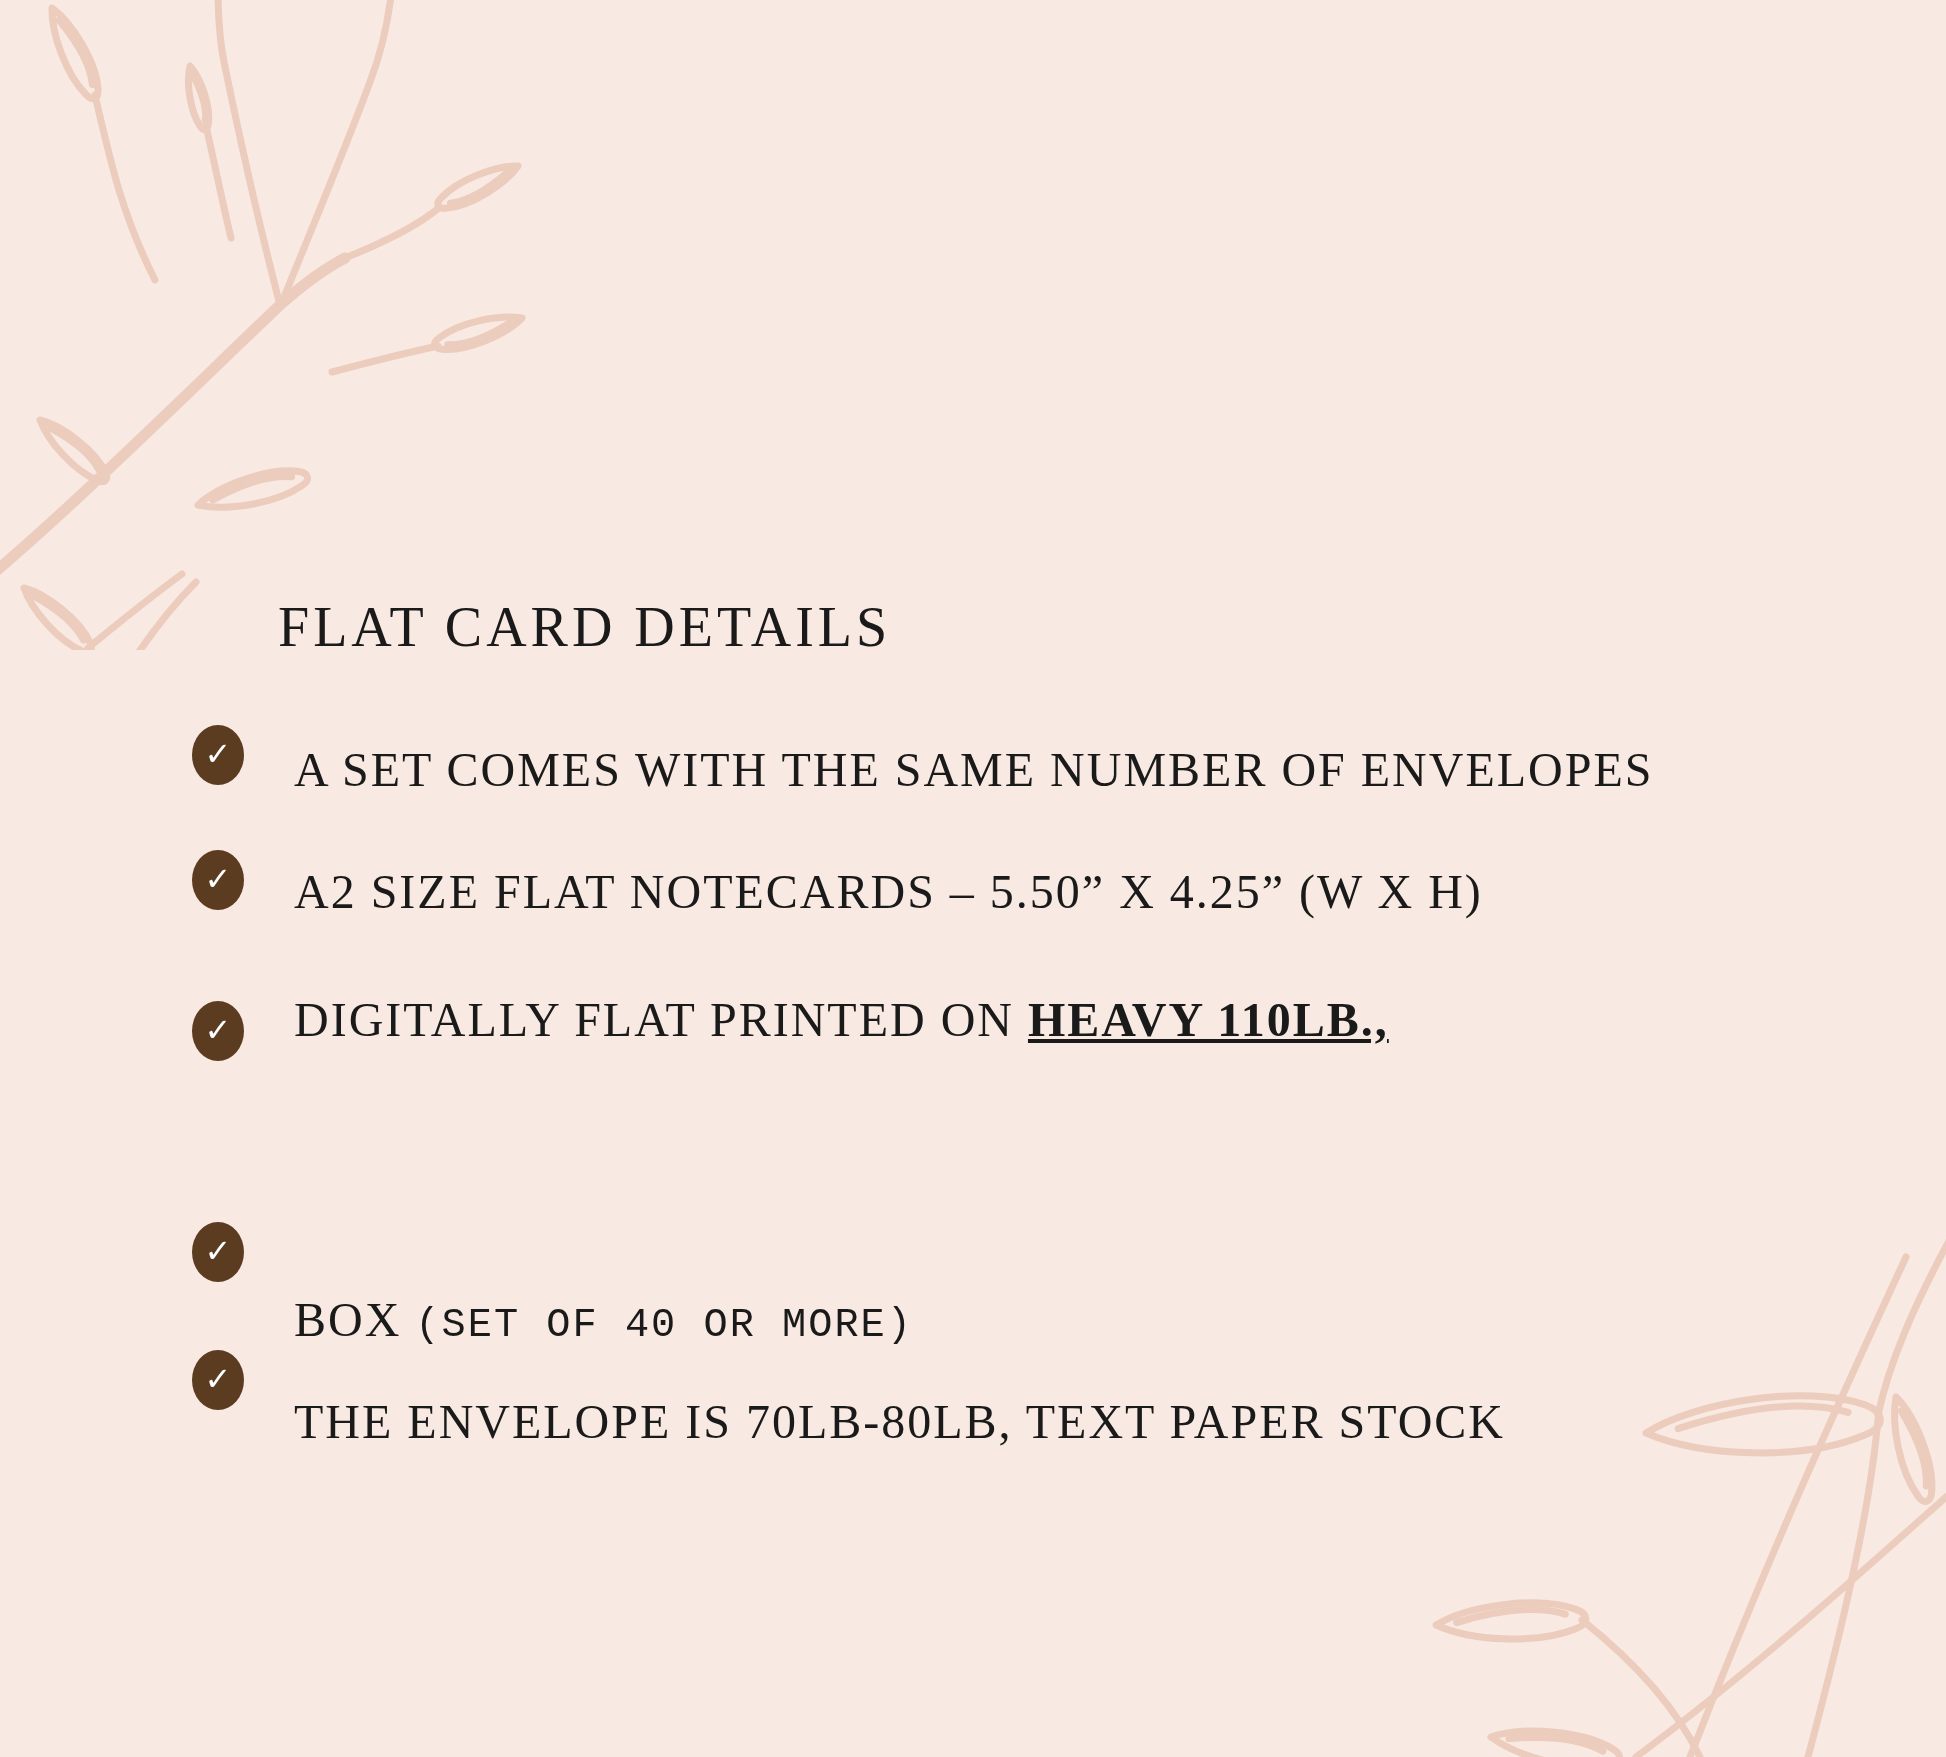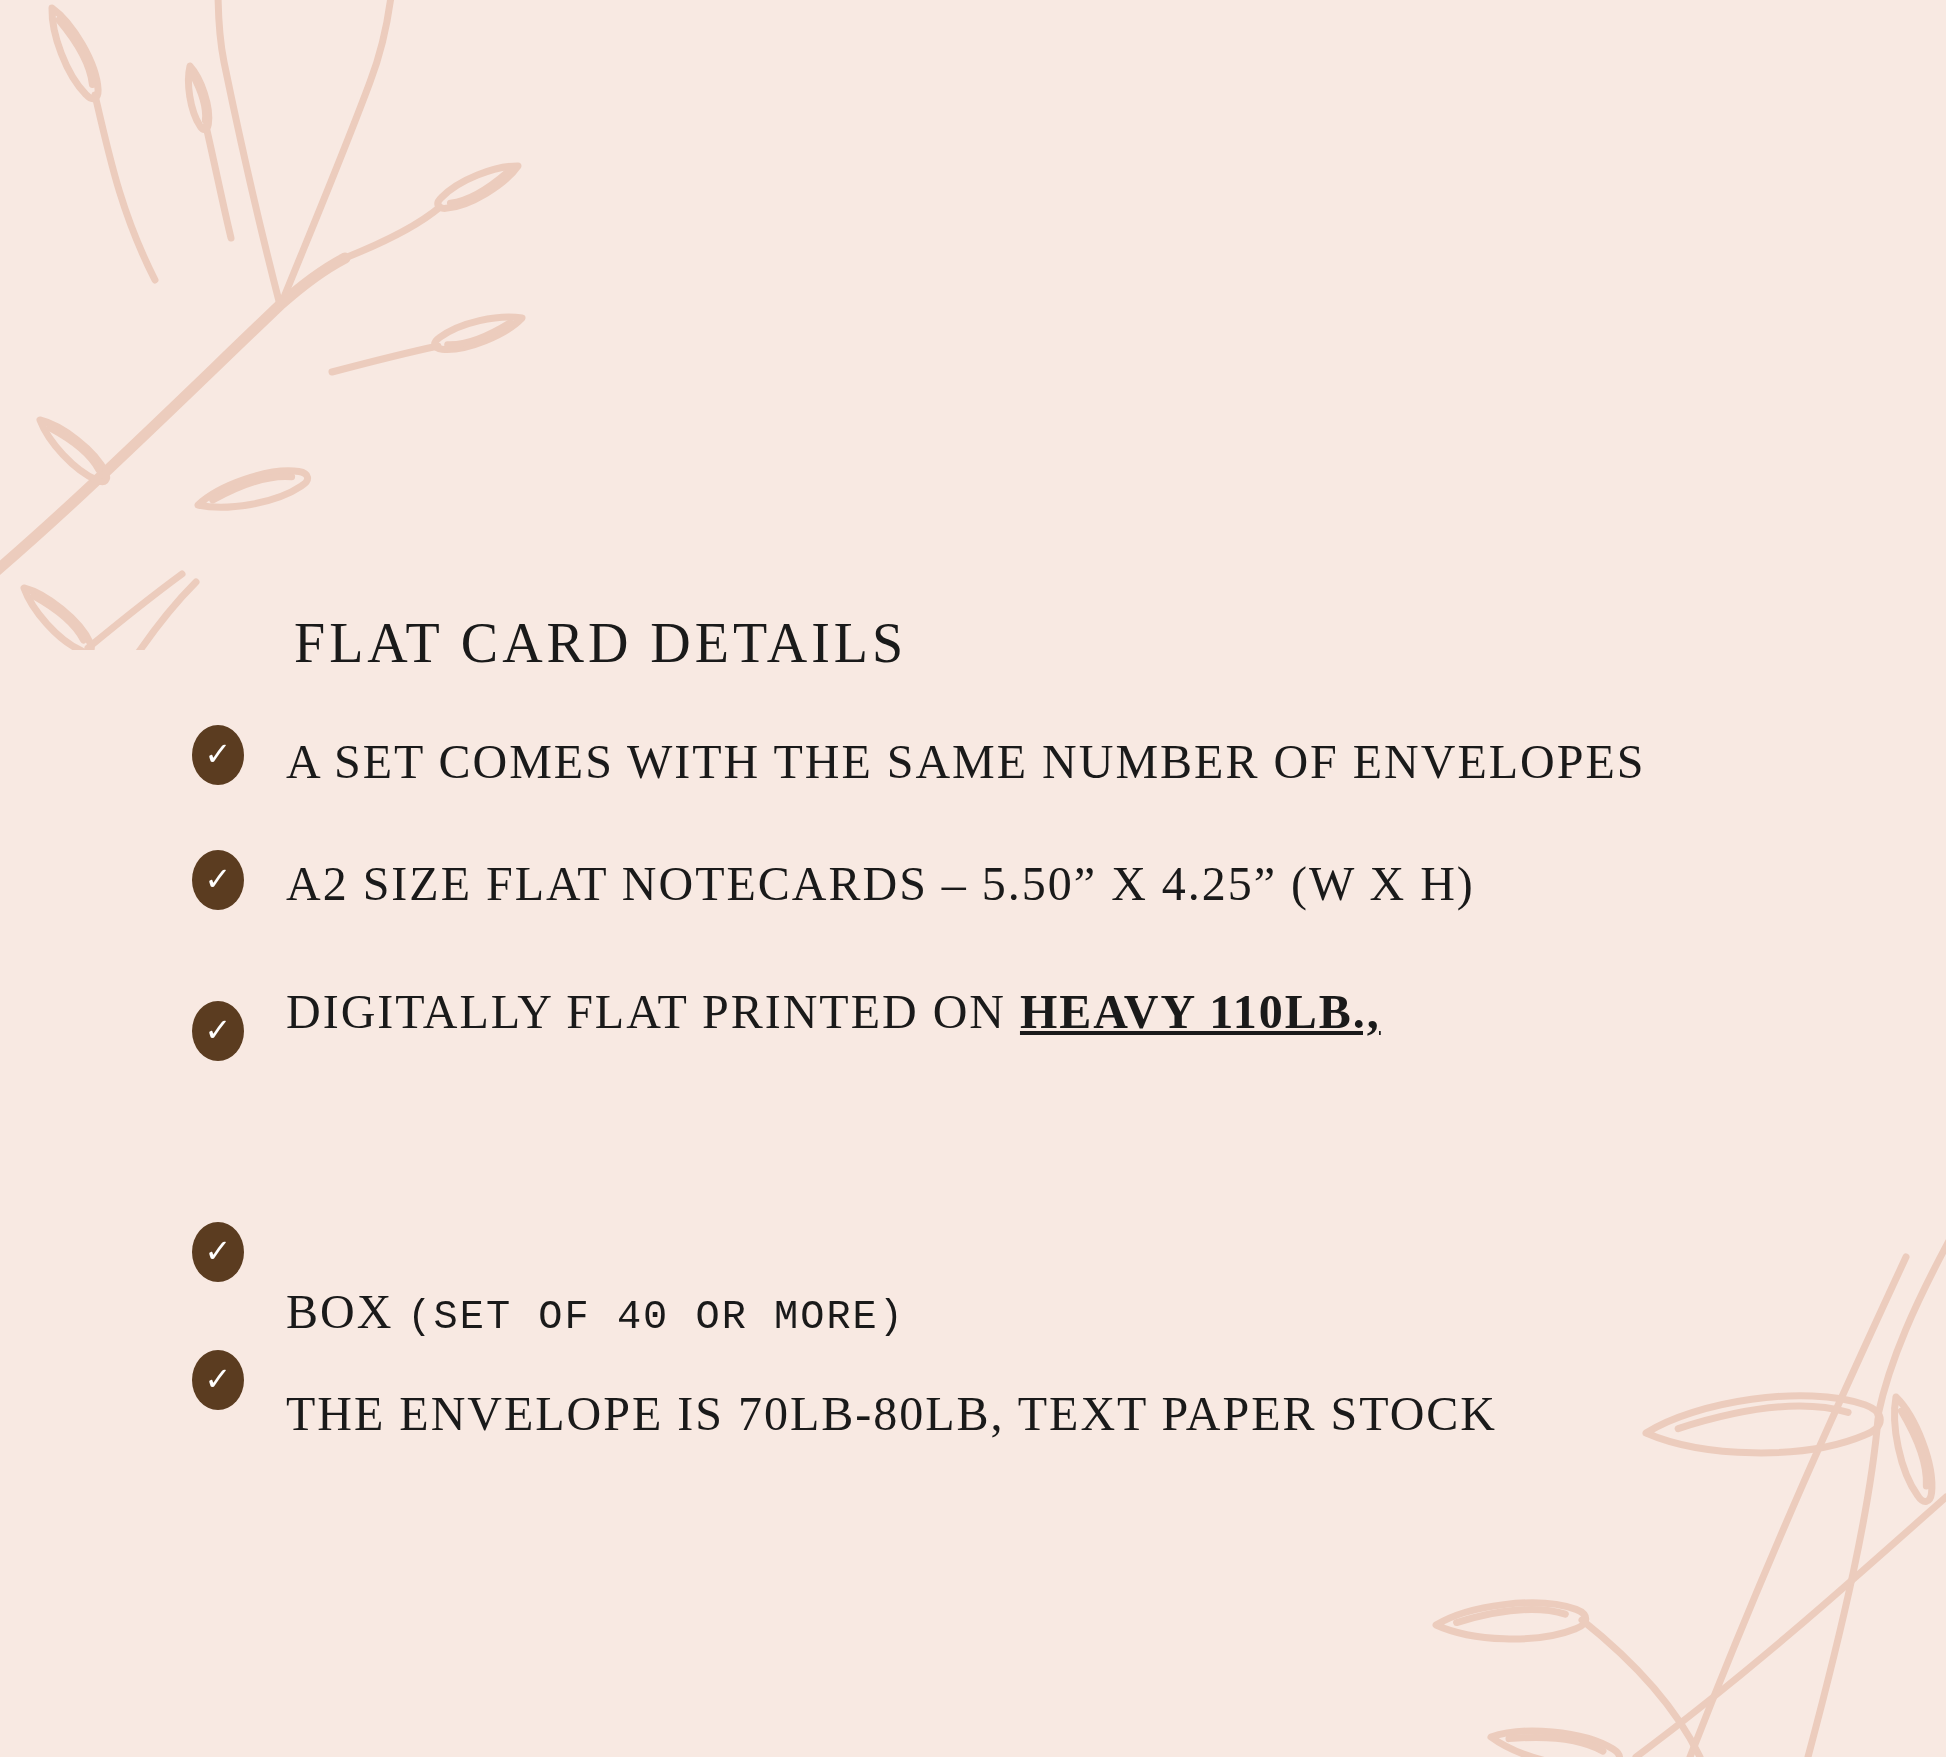--- a/index.html
+++ b/index.html
@@ -19,21 +19,21 @@
     fill:none;
     stroke-width:7;
     stroke-linecap:round;
     stroke-linejoin:round;
   }
   .decor .thick{stroke-width:11;}
   
   .title{
     position:absolute;z-index:1;
     left:278px;top:594px;
-    margin:16px;
+    margin:0;
     font-size:56px;font-weight:400;
     letter-spacing:4px;
     line-height:1.2;
     color:var(--text,#1a1a1a);
     white-space:nowrap;
   }
   .row{
     position:absolute;z-index:1;
     left:192px;
     display:flex;
@@ -48,21 +48,21 @@
     display:flex;align-items:center;justify-content:center;
   }
   .check .glyph{
     font-family:"DejaVu Sans",sans-serif;
     font-weight:bold;
     font-size:32px;
     color:#ffffff;
     transform:translateY(-1px);
   }
   .item-text{
-    margin:8px;
+    margin:16px;
     font-size:48px;font-weight:400;
     letter-spacing:2px;
     line-height:1.7;
     color:var(--text,#1a1a1a);
   }
   .item-text .line{white-space:nowrap;}
   .item-text .bold{font-weight:700;text-decoration:underline;}
   .item-text .small{font-size:0.84em;font-family:Liberation Mono, monospace;}
   .row1{top:713px;} .row1 .check{margin-top:12px;}
   .row2{top:835px;} .row2 .check{margin-top:15px;}

